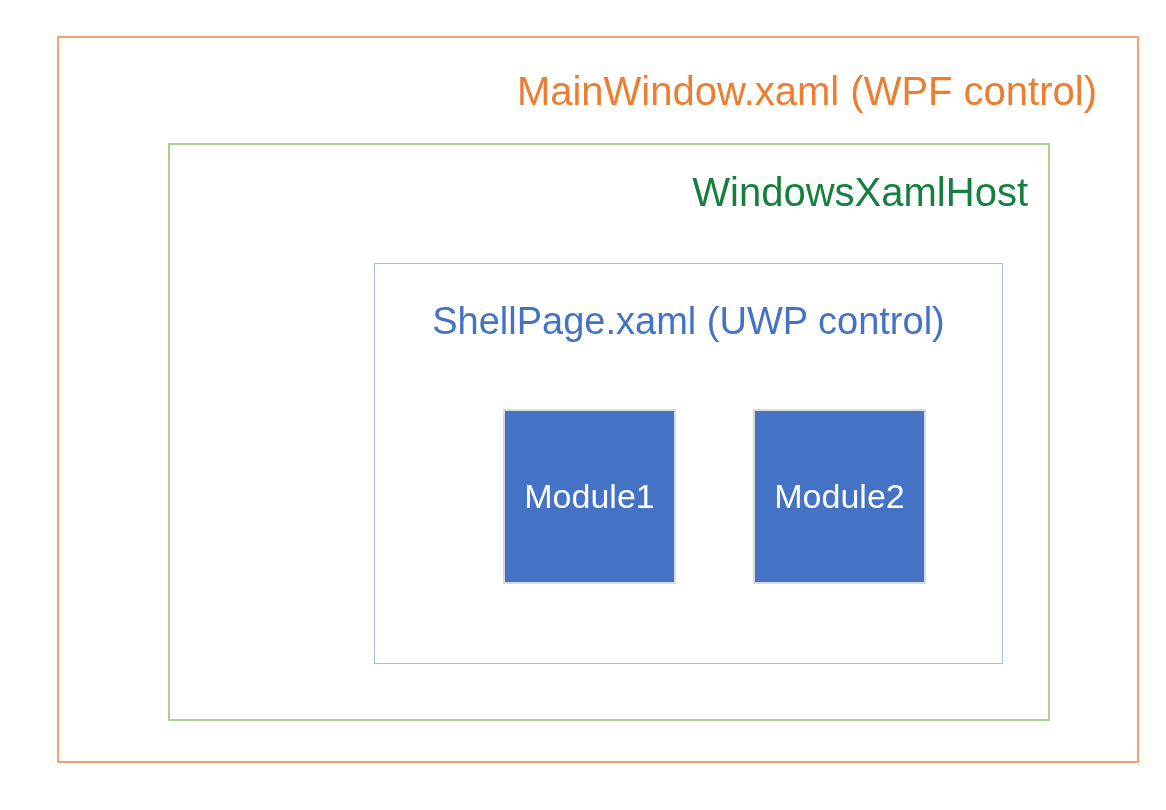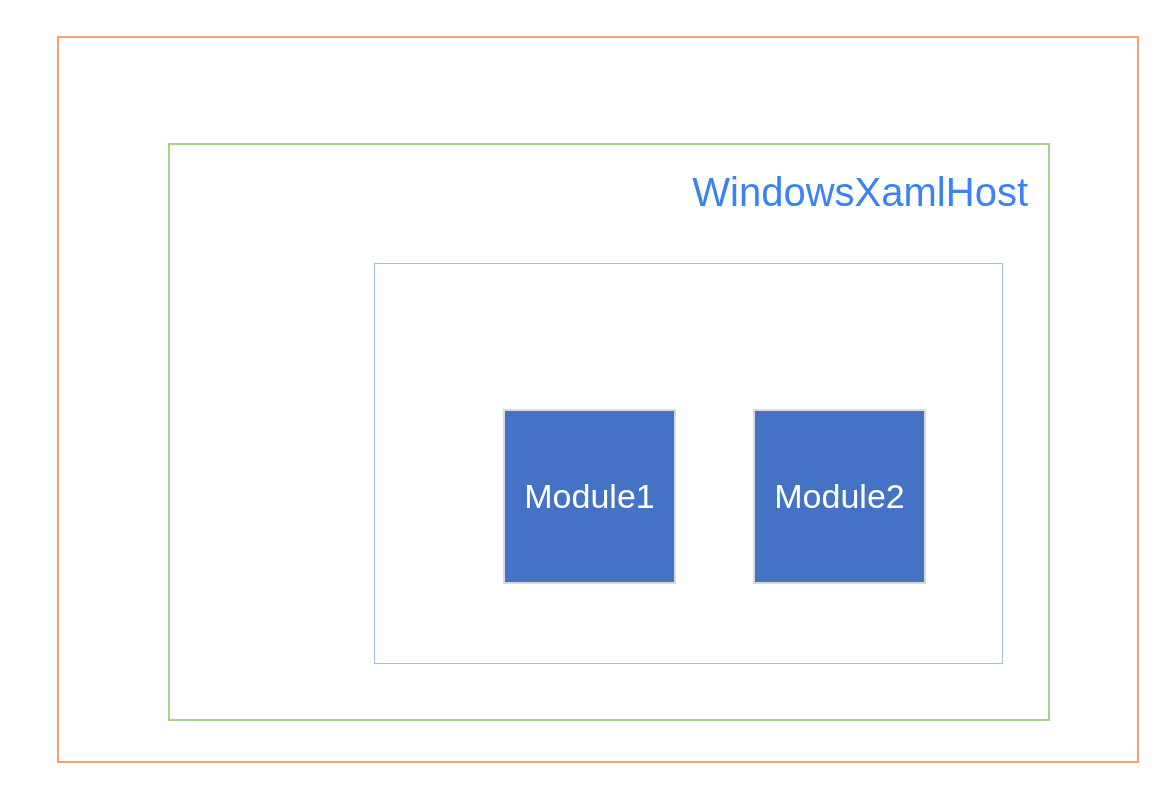--- a/index.html
+++ b/index.html
@@ -44,21 +44,21 @@
     width: 882px;
     height: 578px;
     border: 2px solid #A9D18E;
   }
   .label-host {
     position: absolute;
     top: 24px;
     right: 20px;
     font-size: 40px;
     line-height: 1.15;
-    color: #3b82f6;
+    color: #15803d;
     white-space: nowrap;
     margin-left: 36px;
   }
   
   .box-shell {
     left: 370px;
     top: 259px;
     width: 629px;
     height: 401px;
     border: 1.5px solid #A5BFE2;
@@ -95,25 +95,27 @@
   .module-1 { left: 128px; }
   .module-2 { left: 378px; }
   .module span { display: block; }
 </style>
 </head>
 <body>
 
 <div class="canvas">
 
   <div class="box box-main">
+    <div class="label-main">MainWindow.xaml (WPF control)</div>
 
     <div class="box box-host" style="left:109px; top:105px;">
       <div class="label-host">WindowsXamlHost</div>
 
       <div class="box box-shell" style="left:204px; top:118px;">
+        <div class="label-shell">ShellPage.xaml (UWP control)</div>
 
         <div class="module module-1">
           <span>Module</span>
           <span>1</span>
         </div>
 
         <div class="module module-2">
           <span>Module</span>
           <span>2</span>
         </div>

